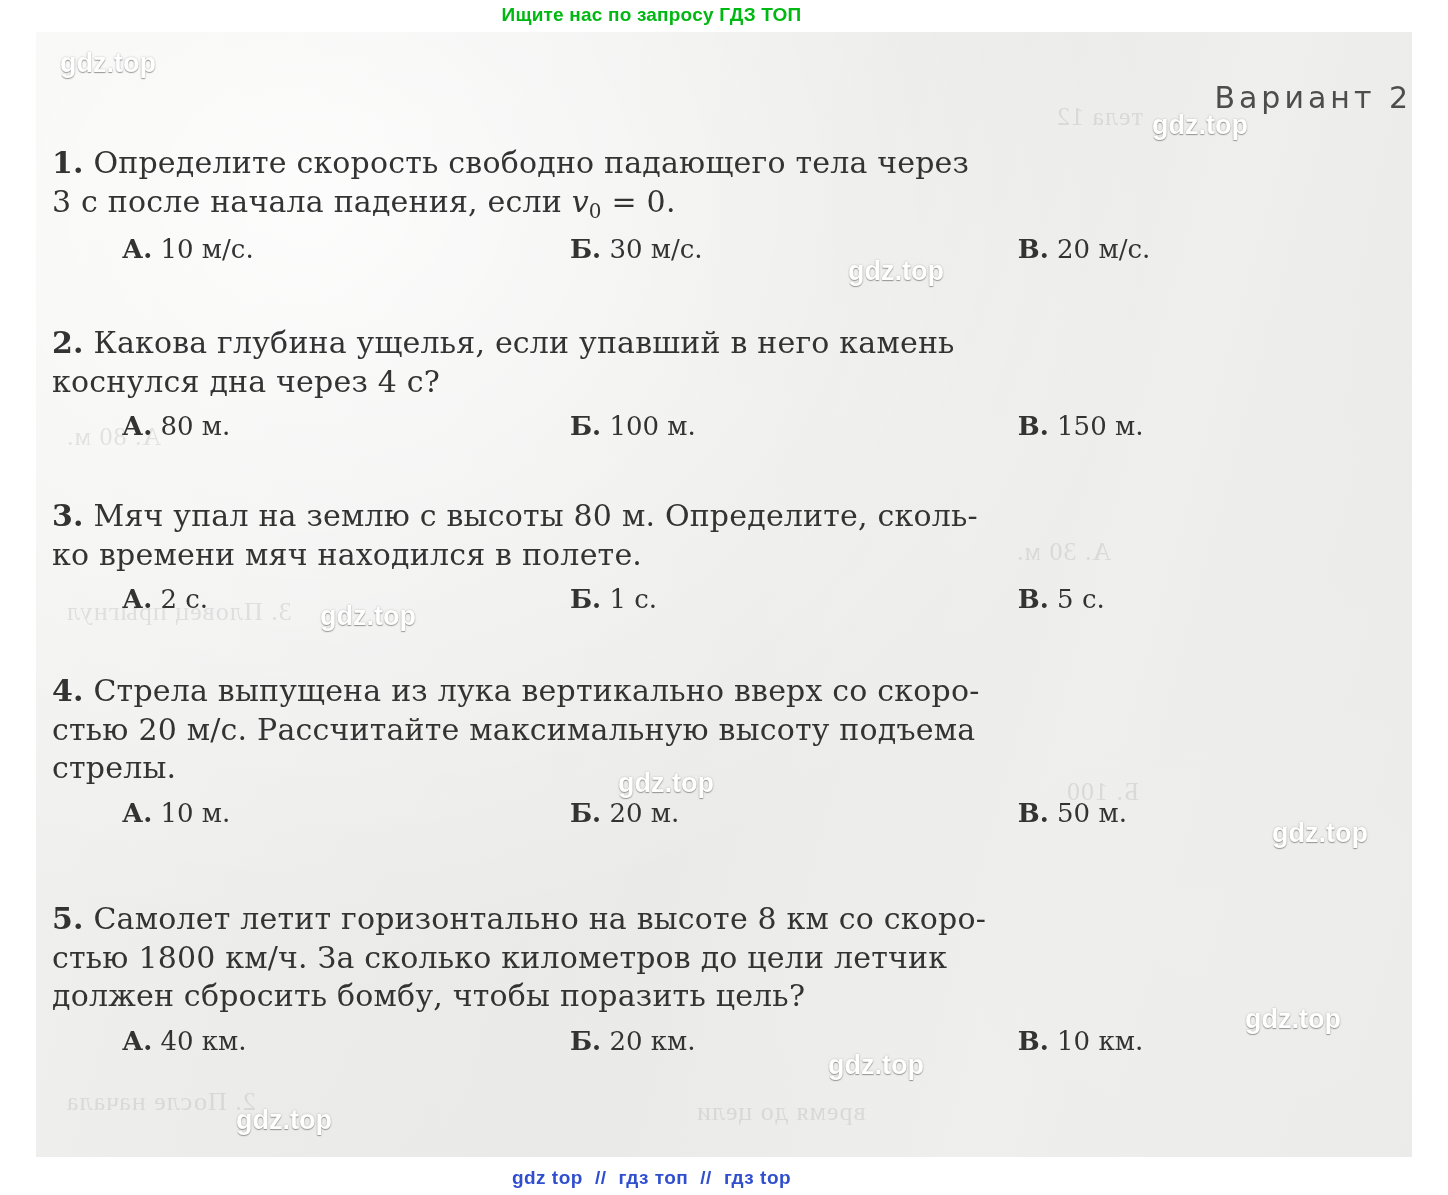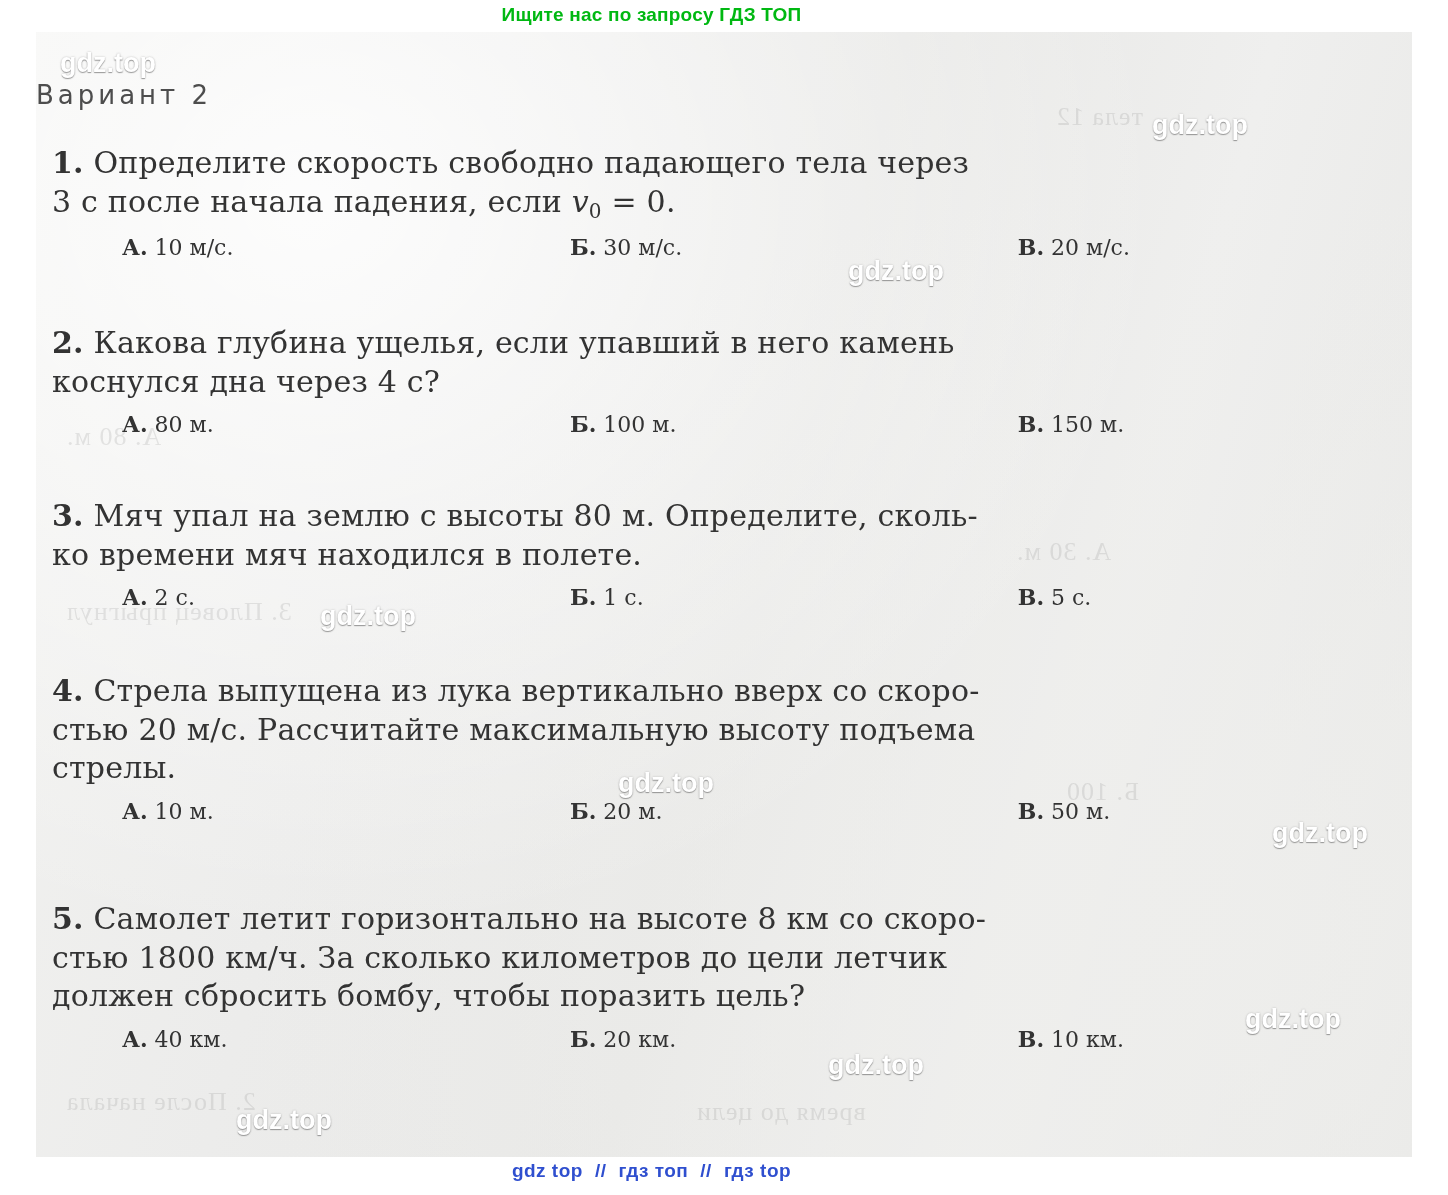--- a/index.html
+++ b/index.html
@@ -53,23 +53,23 @@
     letter-spacing: 1px;
     white-space: nowrap;
     transform: scaleX(-1);
     pointer-events: none;
   }
   .variant-title {
     position: absolute;
     top: 48px;
     left: 0;
     width: 100%;
-    text-align: left;
+    text-align: right;
     font-family: "DejaVu Sans", sans-serif;
-    font-size: 26px;
+    font-size: 30px;
     letter-spacing: 4px;
     color: #4d4d4d;
   }
   .q {
     position: absolute;
     left: 16px;
     width: 1344px;
     color: #2e2e2e;
   }
   .q .body {
@@ -83,21 +83,21 @@
     font-weight: bold;
   }
   .q .line {
     white-space: nowrap;
   }
   .opts {
     display: flex;
     margin-top: 10px;
     padding-left: 70px;
     font-family: "DejaVu Serif", serif;
-    font-size: 22px;
+    font-size: 26px;
     color: #333333;
   }
   .opt {
     white-space: nowrap;
   }
   .opt b {
     font-weight: bold;
   }
   .opt.a { width: 450px; }
   .opt.b { width: 450px; }
@@ -116,21 +116,21 @@
     font-weight: bold;
     color: #ffffff;
     text-shadow:
       0 1px 1px rgba(90,90,90,0.55),
       0 0 2px rgba(120,120,120,0.45);
     pointer-events: none;
     white-space: nowrap;
   }
   .footer {
     position: absolute;
-    bottom: 13px;
+    bottom: 6px;
     left: 0;
     width: 100%;
     text-align: center;
     font-family: "Liberation Sans", sans-serif;
     font-size: 19px;
     font-weight: bold;
     color: #2f4fcf;
     letter-spacing: 0.5px;
   }
   .footer span { margin: 0 6px; }

